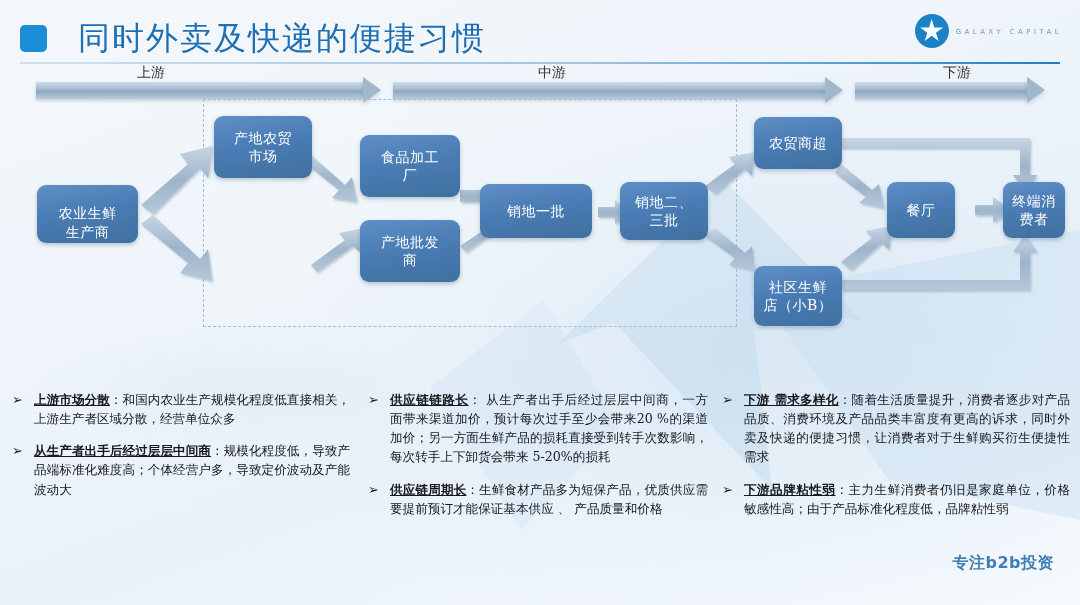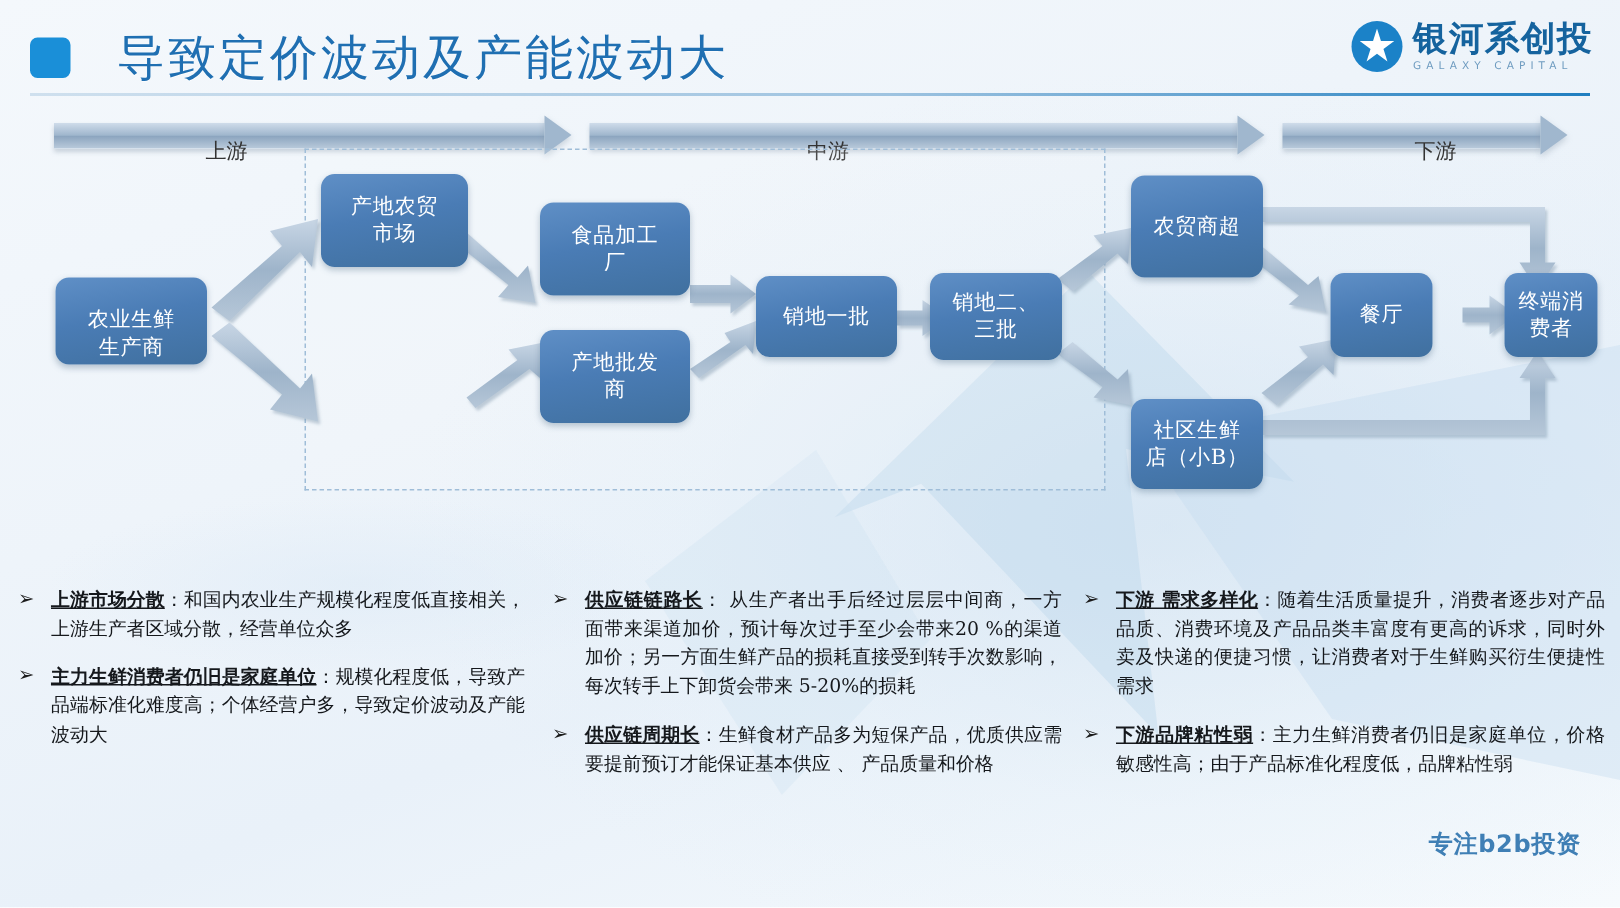--- a/index.html
+++ b/index.html
@@ -53,21 +53,21 @@
   
   .stg{position:absolute;height:17px;}
   .stg .bar{position:absolute;left:0;top:0;height:17px;width:calc(100% - 18px);
       background:linear-gradient(180deg,#cfdcea 0%,#9fb6cd 48%,#8ca5bf 52%,#b9cadb 100%);
       box-shadow:0 2px 3px rgba(120,140,160,.35);}
   .stg .head{position:absolute;right:0;top:-5px;width:0;height:0;
       border-top:13.5px solid transparent;border-bottom:13.5px solid transparent;
       border-left:18px solid #a0b7ce;
       filter:drop-shadow(0 2px 2px rgba(120,140,160,.35));}
   .stg-lbl{position:absolute;font-size:14px;color:#333;white-space:nowrap;
-      font-family:"DejaVu Serif","Liberation Serif",serif;margin-top:28px;}
+      font-family:"DejaVu Serif","Liberation Serif",serif;}
 
   
   .dashed{position:absolute;left:203px;top:99px;width:532px;height:226px;
       border:1px dashed #9fbdd8;background:rgba(255,255,255,.12);}
 
   
   .node{position:absolute;border-radius:9px;
       background:linear-gradient(170deg,#5f8fc6 0%,#4a7cb5 45%,#40709f 100%);
       box-shadow:0 2px 4px rgba(70,100,130,.35);
       color:#ffffff;display:flex;align-items:center;justify-content:center;
@@ -94,26 +94,25 @@
 <body>
 
 <div id="slide">
 
   <div class="wm wm4"></div>
   <div class="wm wm1"></div>
   <div class="wm wm2"></div>
   <div class="wm wm3"></div>
 
   <div class="hdr-square"></div>
-  <div class="hdr-title">导致定价波动及产能波动大</div>
+  <div class="hdr-title">同时外卖及快递的便捷习惯</div>
   <div class="hdr-rule"></div>
   <div class="logo">
     <div class="logo-mark"></div>
     <div class="logo-txt">
-      <div class="logo-cn">银河系创投</div>
       <div class="logo-en">GALAXY CAPITAL</div>
     </div>
   </div>
 
   <div class="stg" id="stg0" style="left:36px;top:82px;width:345px;">
     <div class="bar"></div>
       <div class="head"></div>
   </div>
   <div class="stg-lbl" style="left:137px;top:64px;">上游</div>
 
@@ -179,41 +178,41 @@
     </div>
   <div class="node" style="left:214px;top:116px;width:98px;height:62px;">
       <div>产地农贸<br>市场</div>
     </div>
   <div class="node" style="left:360px;top:135px;width:100px;height:62px;justify-content:center;">
       <div>食品加工<br>厂</div>
     </div>
   <div class="node" style="left:360px;top:220px;width:100px;height:62px;">
       <div>产地批发<br>商</div>
     </div>
-  <div class="node" style="left:504px;top:184px;width:94px;height:54px;">销地一批</div>
+  <div class="node" style="left:480px;top:184px;width:112px;height:54px;">销地一批</div>
   <div class="node" style="left:620px;top:182px;width:88px;height:58px;">
       <div>销地二、<br>三批</div>
     </div>
-  <div class="node" style="left:754px;top:117px;width:88px;height:68px;">农贸商超</div>
+  <div class="node" style="left:754px;top:117px;width:88px;height:52px;">农贸商超</div>
   <div class="node" style="left:754px;top:250px;width:88px;height:60px;margin-top:16px;">
       <div>社区生鲜<br>店（小B）</div>
     </div>
   <div class="node" style="left:887px;top:182px;width:68px;height:56px;">餐厅</div>
   <div class="node" style="left:1003px;top:182px;width:62px;height:56px;">
       <div>终端消<br>费者</div>
     </div>
 
   <div class="col" id="col0" style="left:12px;width:338px;">
       <div class="bullet">
         <div class="bmark">➢</div>
         <div class="btxt"><span class="bhd">上游市场分散</span><span>：</span><span>和国内农业生产规模化程度低直接相关，上游生产者区域分散，经营单位众多</span></div>
       </div>
       <div class="bullet">
         <div class="bmark">➢</div>
-        <div class="btxt"><span class="bhd">主力生鲜消费者仍旧是家庭单位</span><span>：</span><span>规模化程度低，导致产品端标准化难度高；个体经营户多，导致定价波动及产能波动大</span></div>
+        <div class="btxt"><span class="bhd">从生产者出手后经过层层中间商</span><span>：</span><span>规模化程度低，导致产品端标准化难度高；个体经营户多，导致定价波动及产能波动大</span></div>
       </div>
     </div>
   <div class="col" id="col1" style="left:368px;width:340px;">
       <div class="bullet">
         <div class="bmark">➢</div>
         <div class="btxt"><span class="bhd">供应链链路长</span><span>：</span><span> 从生产者出手后经过层层中间商，一方面带来渠道加价，预计每次过手至少会带来20 %的渠道加价；另一方面生鲜产品的损耗直接受到转手次数影响，每次转手上下卸货会带来 5-20%的损耗</span></div>
       </div>
       <div class="bullet">
         <div class="bmark">➢</div>
         <div class="btxt"><span class="bhd">供应链周期长</span><span>：</span><span>生鲜食材产品多为短保产品，优质供应需要提前预订才能保证基本供应 、 产品质量和价格</span></div>

